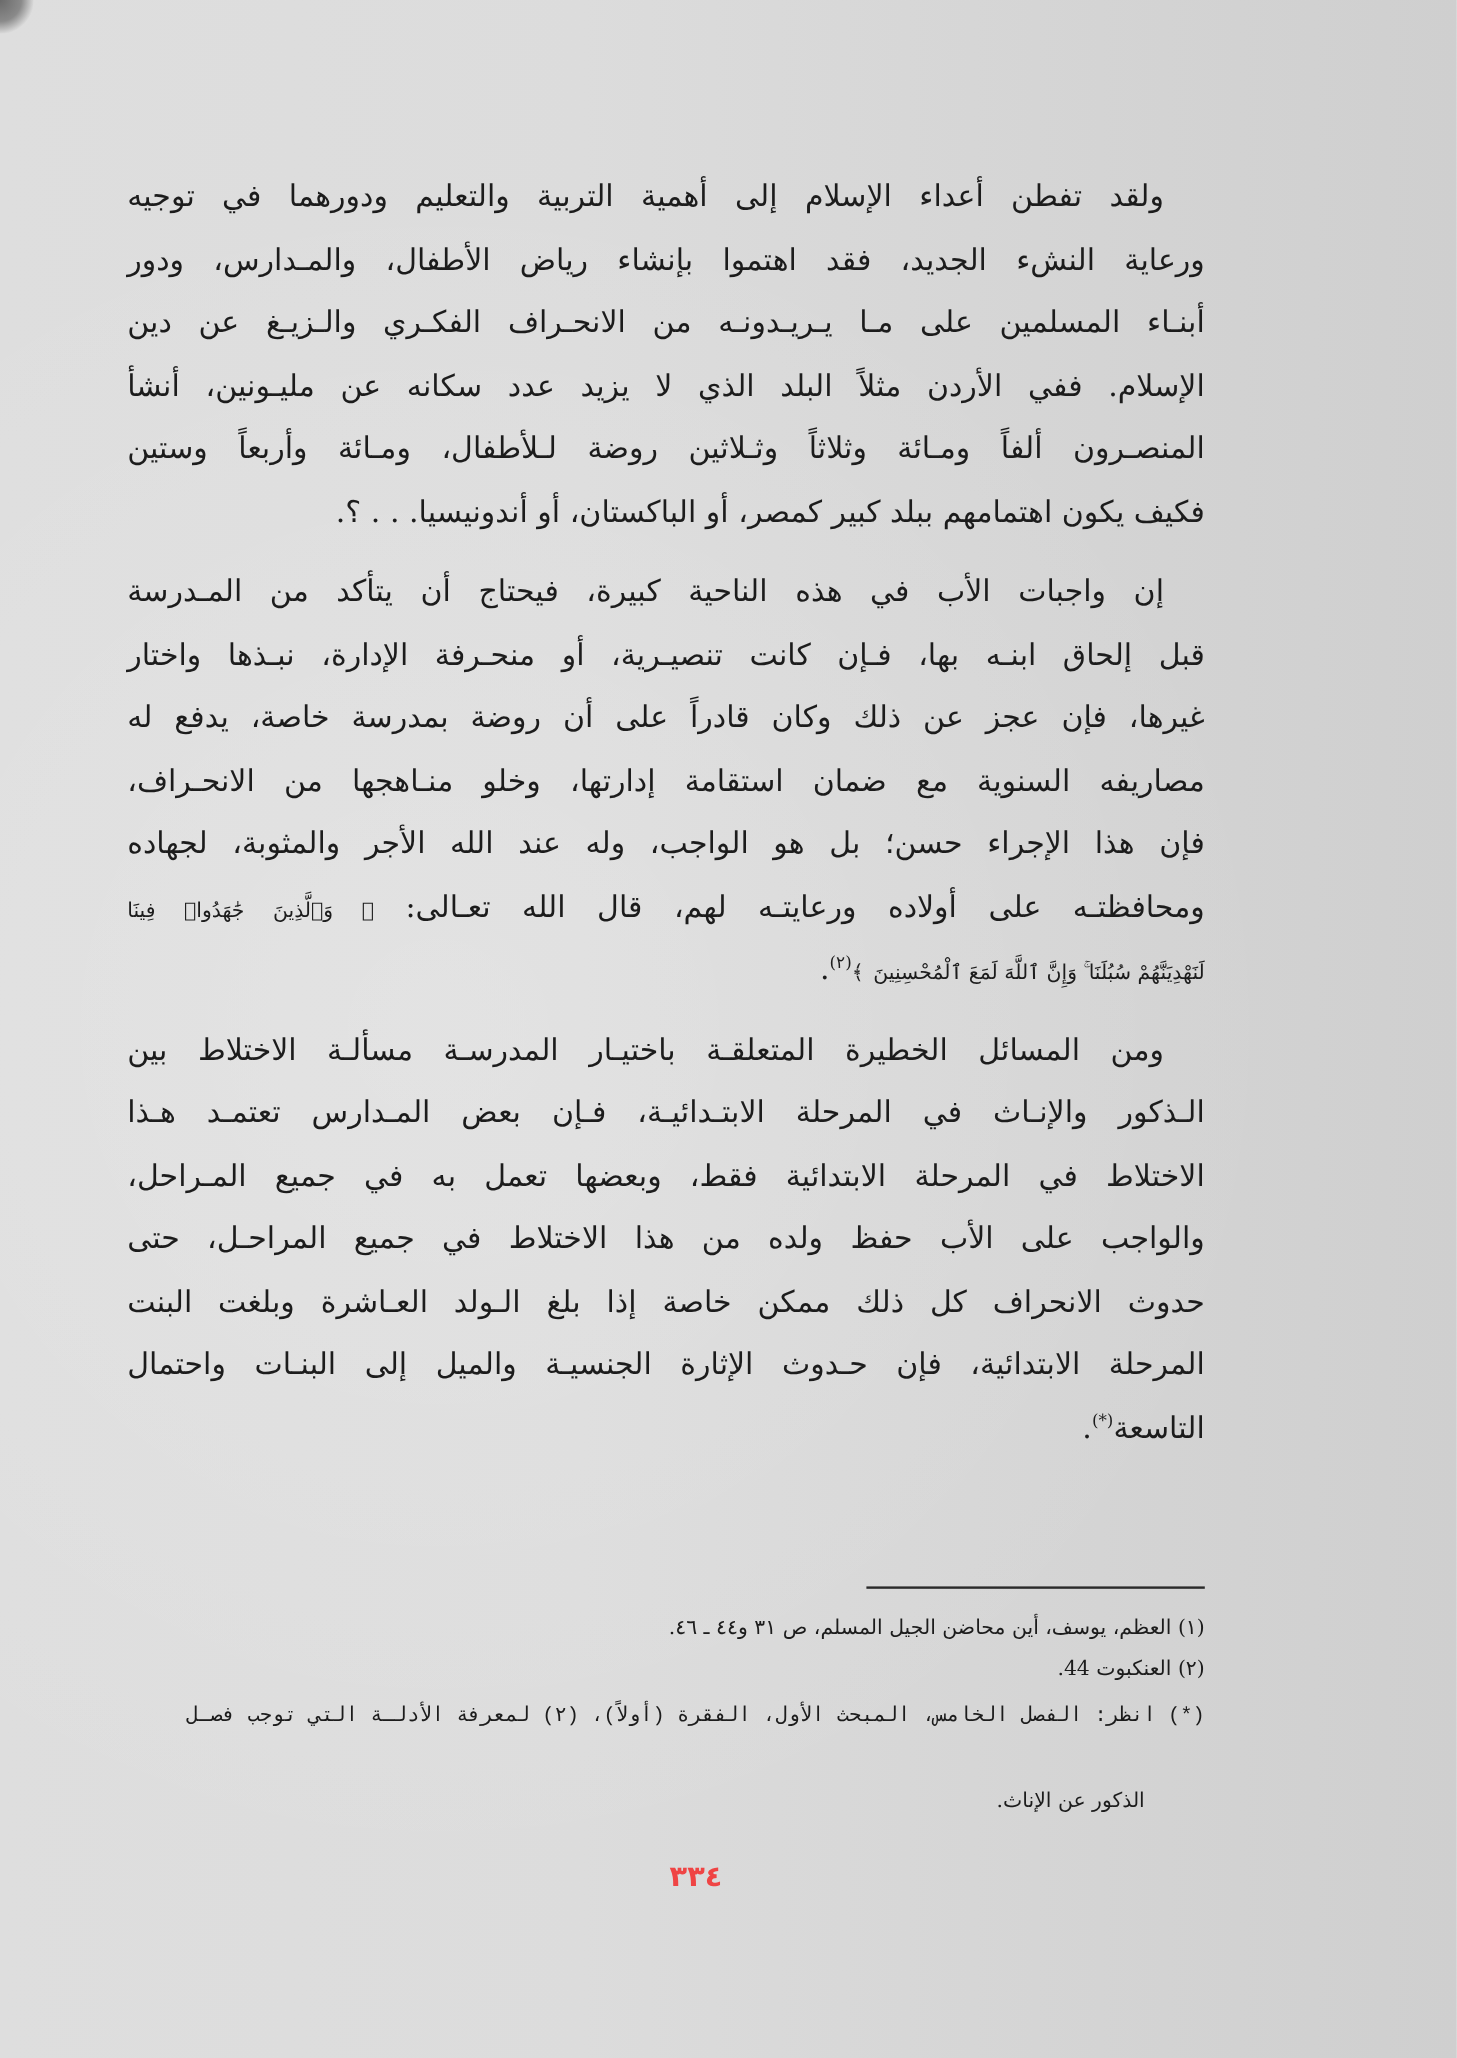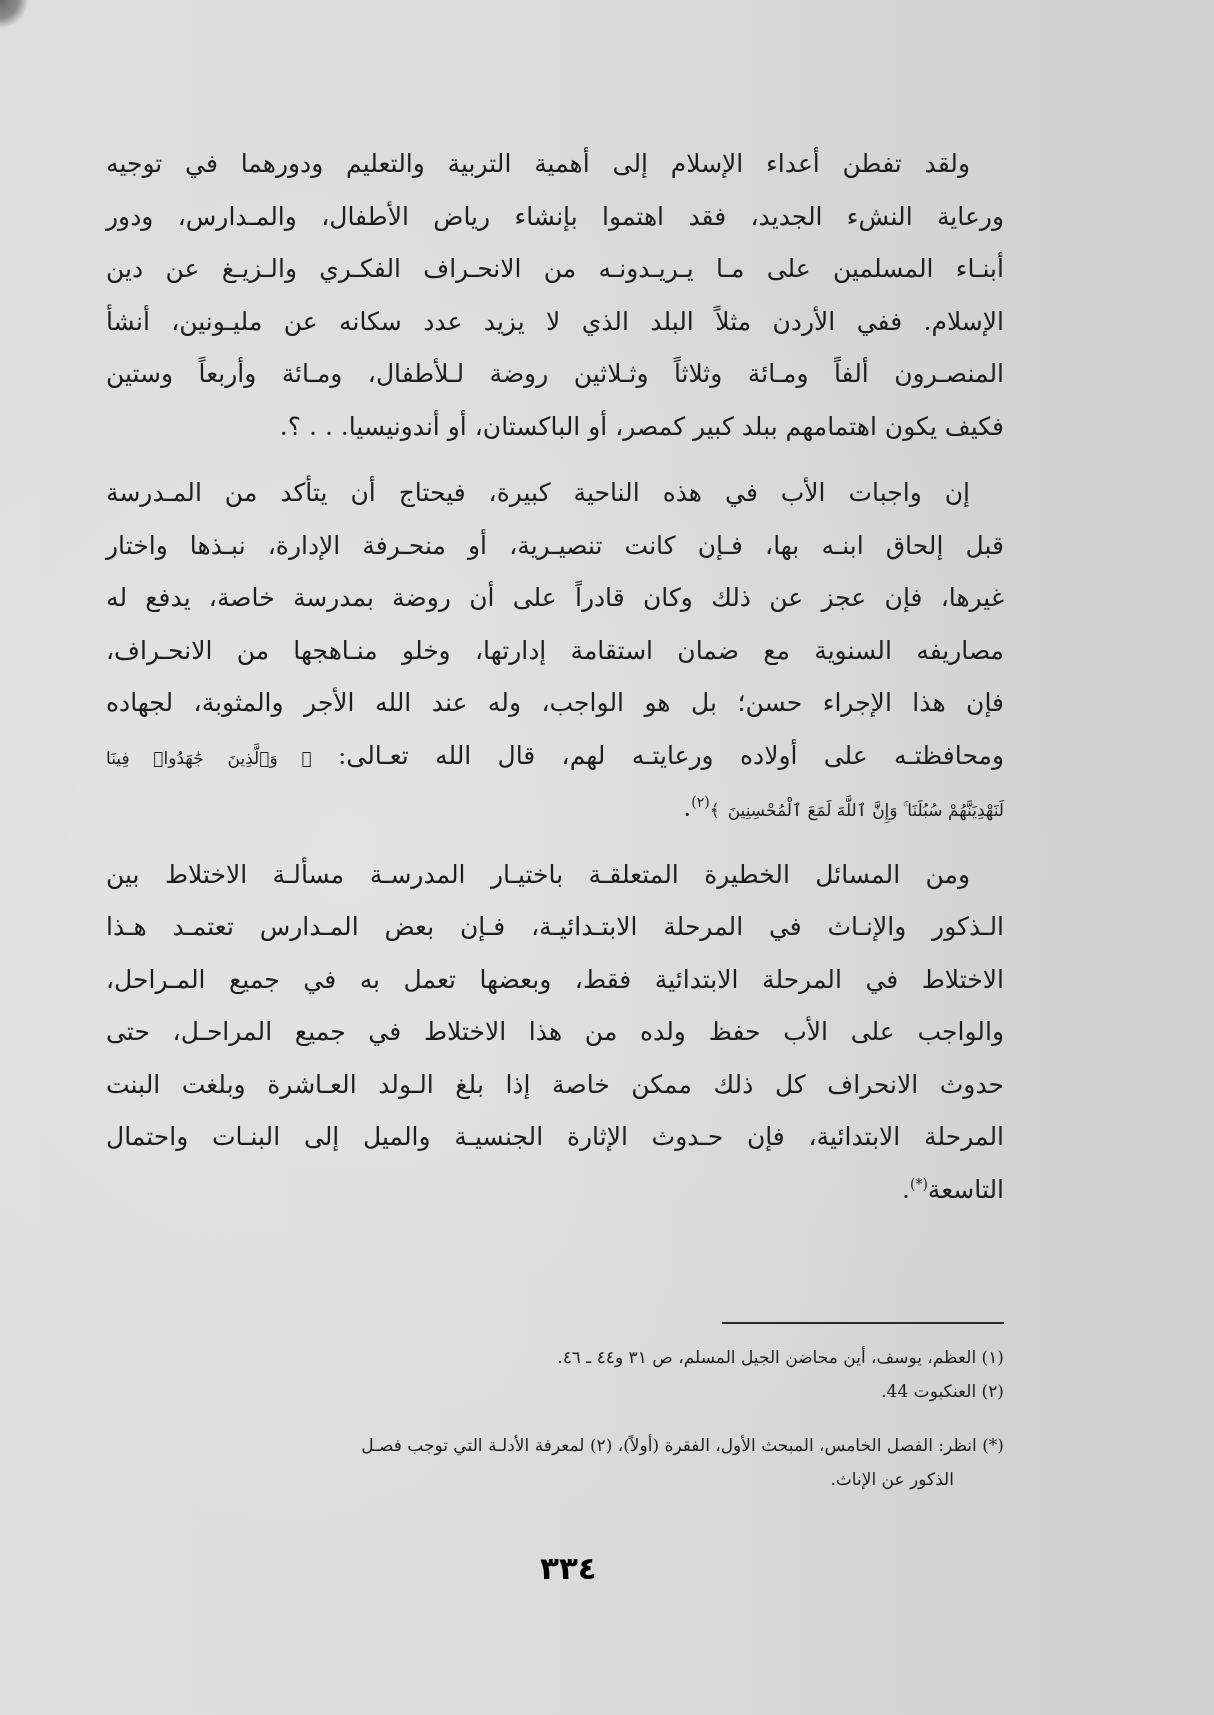--- a/index.html
+++ b/index.html
@@ -86,36 +86,38 @@
     direction: rtl;
     text-align: right;
     font-size: 17px;
     line-height: 34px;
   }
   .fn {
     display: block;
     white-space: nowrap;
   }
   .fn.gap {
-    margin-top: 20px;
+    margin-top: 6px;
+    font-family: Liberation Mono, monospace;
   }
   .fn.cont {
     padding-right: 50px;
+    margin-top: 36px;
   }
   .page-number {
     position: absolute;
     left: 540px;
     top: 1550px;
     width: 80px;
-    text-align: left;
+    text-align: center;
     direction: rtl;
     font-family: "DejaVu Sans", sans-serif;
     font-weight: bold;
-    font-size: 31px;
-    color: #000000;
+    font-size: 24px;
+    color: #ef4444;
   }
 </style>
 </head>
 <body>
 
 <div class="page-shade"></div>
 <div class="corner"></div>
 
 <div class="body-text">
 

